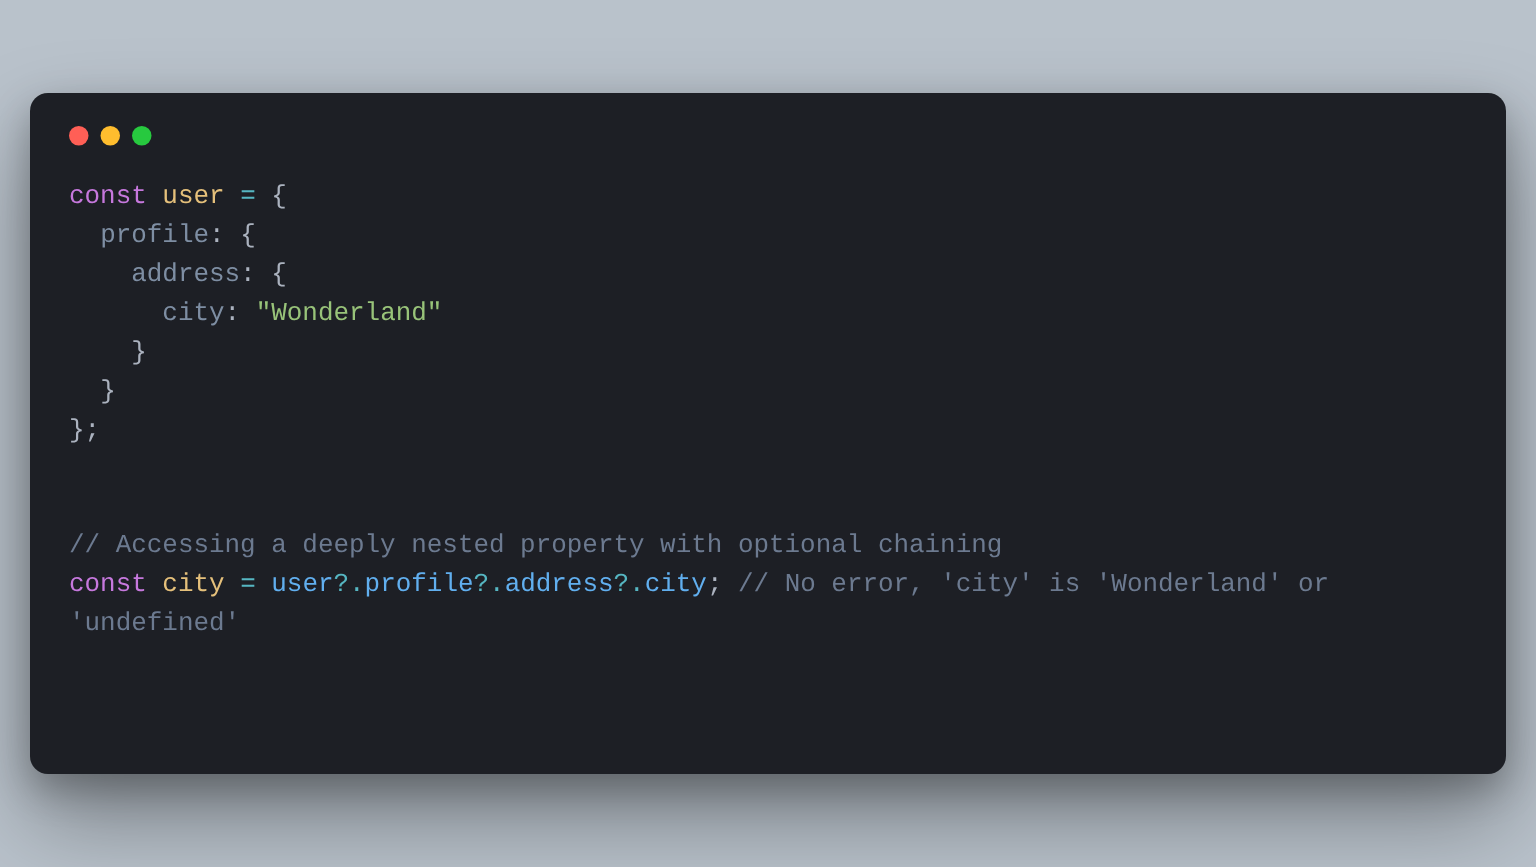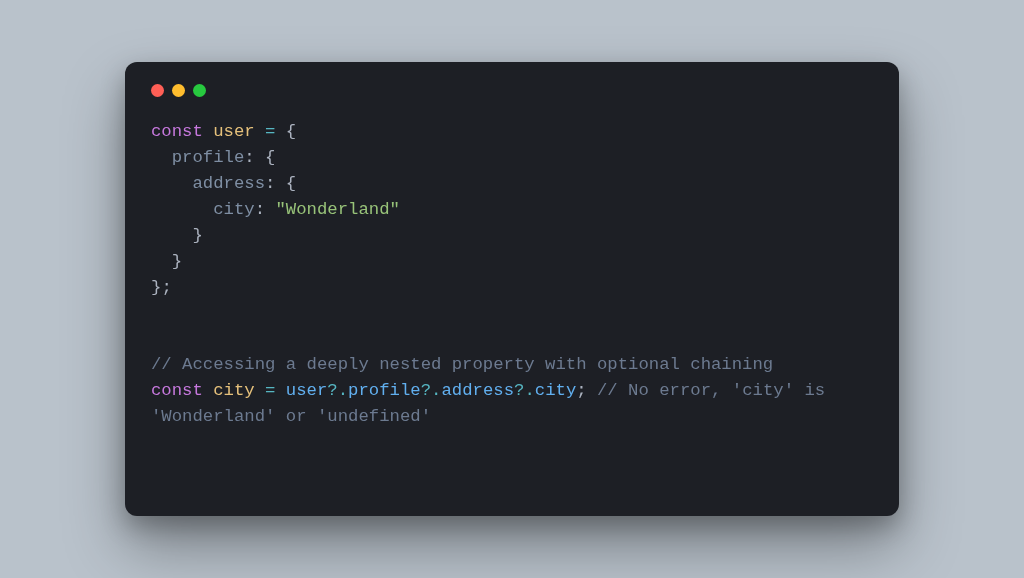--- a/index.html
+++ b/index.html
@@ -6,21 +6,21 @@
   body {
     width: 1024px;
     height: 578px;
     background: #b9c2cb;
     display: flex;
     align-items: center;
     justify-content: center;
     font-family: "SF Mono", ui-monospace, Menlo, Consolas, "Liberation Mono", monospace;
   }
   .window {
-    width: 774px;
+    width: 984px;
     height: 454px;
     background: #1d1f25;
     border-radius: 12px;
     box-shadow: 0 30px 60px rgba(0,0,0,0.35), 0 10px 25px rgba(0,0,0,0.25);
     padding: 22px 26px 26px 26px;
     overflow: hidden;
   }
   .traffic-lights {
     display: flex;
     gap: 8px;

